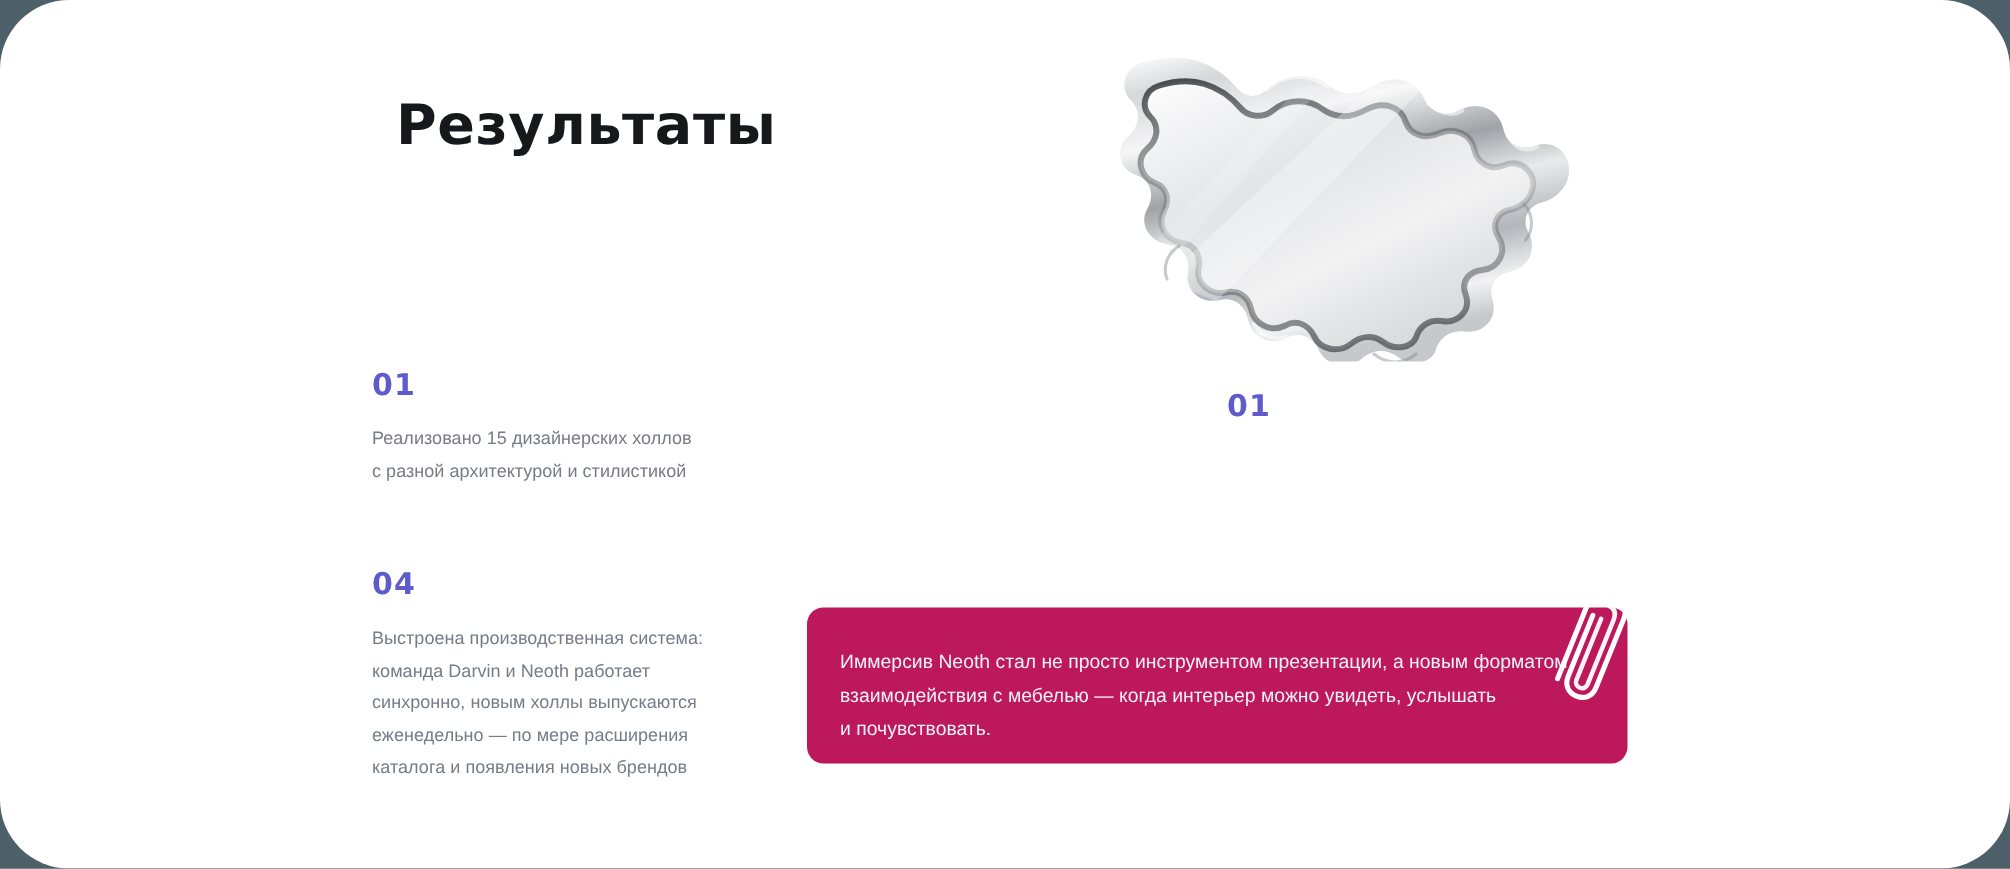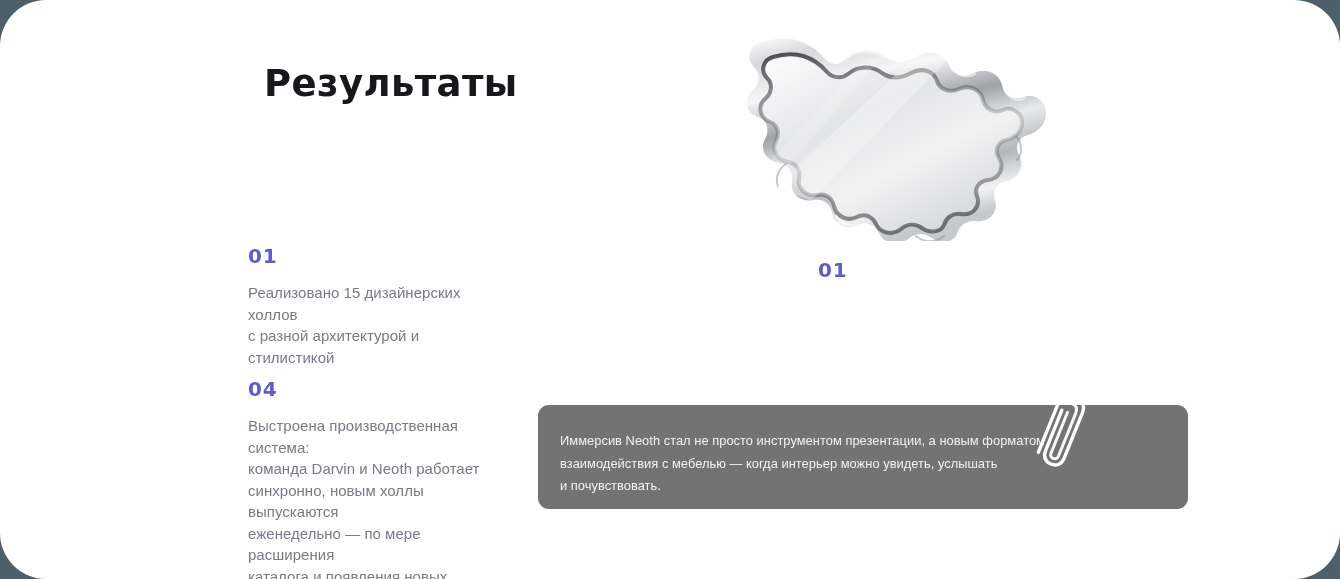--- a/index.html
+++ b/index.html
@@ -67,40 +67,40 @@
     font-size: 20px;
     line-height: 24px;
     font-weight: 700;
     letter-spacing: 0.8px;
     color: #5e5ccb;
     font-family: "DejaVu Sans", "Liberation Sans", sans-serif;
   }
 
   .result-item .desc {
     margin-top: 14px;
-    font-size: 15px;
+    font-size: 12px;
     line-height: 21.5px;
     color: #767b87;
     letter-spacing: 0.03px;
     white-space: pre-line;
   }
 
   #item-01 { left: 248px; top: 244px; width: 260px; }
   #item-02 { left: 533px; top: 258px; width: 275px; }
   #item-03 { left: 818px; top: 258px; width: 280px; }
   #item-04 { left: 248px; top: 377px; width: 262px; }
 
   
   .callout {
     position: absolute;
     left: 538px;
     top: 405px;
-    width: 650px;
+    width: 547px;
     height: 104px;
-    background: #737373;
+    background: #be185d;
     border-radius: 11px;
   }
 
   .callout .callout-text {
     position: absolute;
     left: 22px;
     top: 25px;
     width: 492px;
     font-size: 12.9px;
     line-height: 22.6px;

